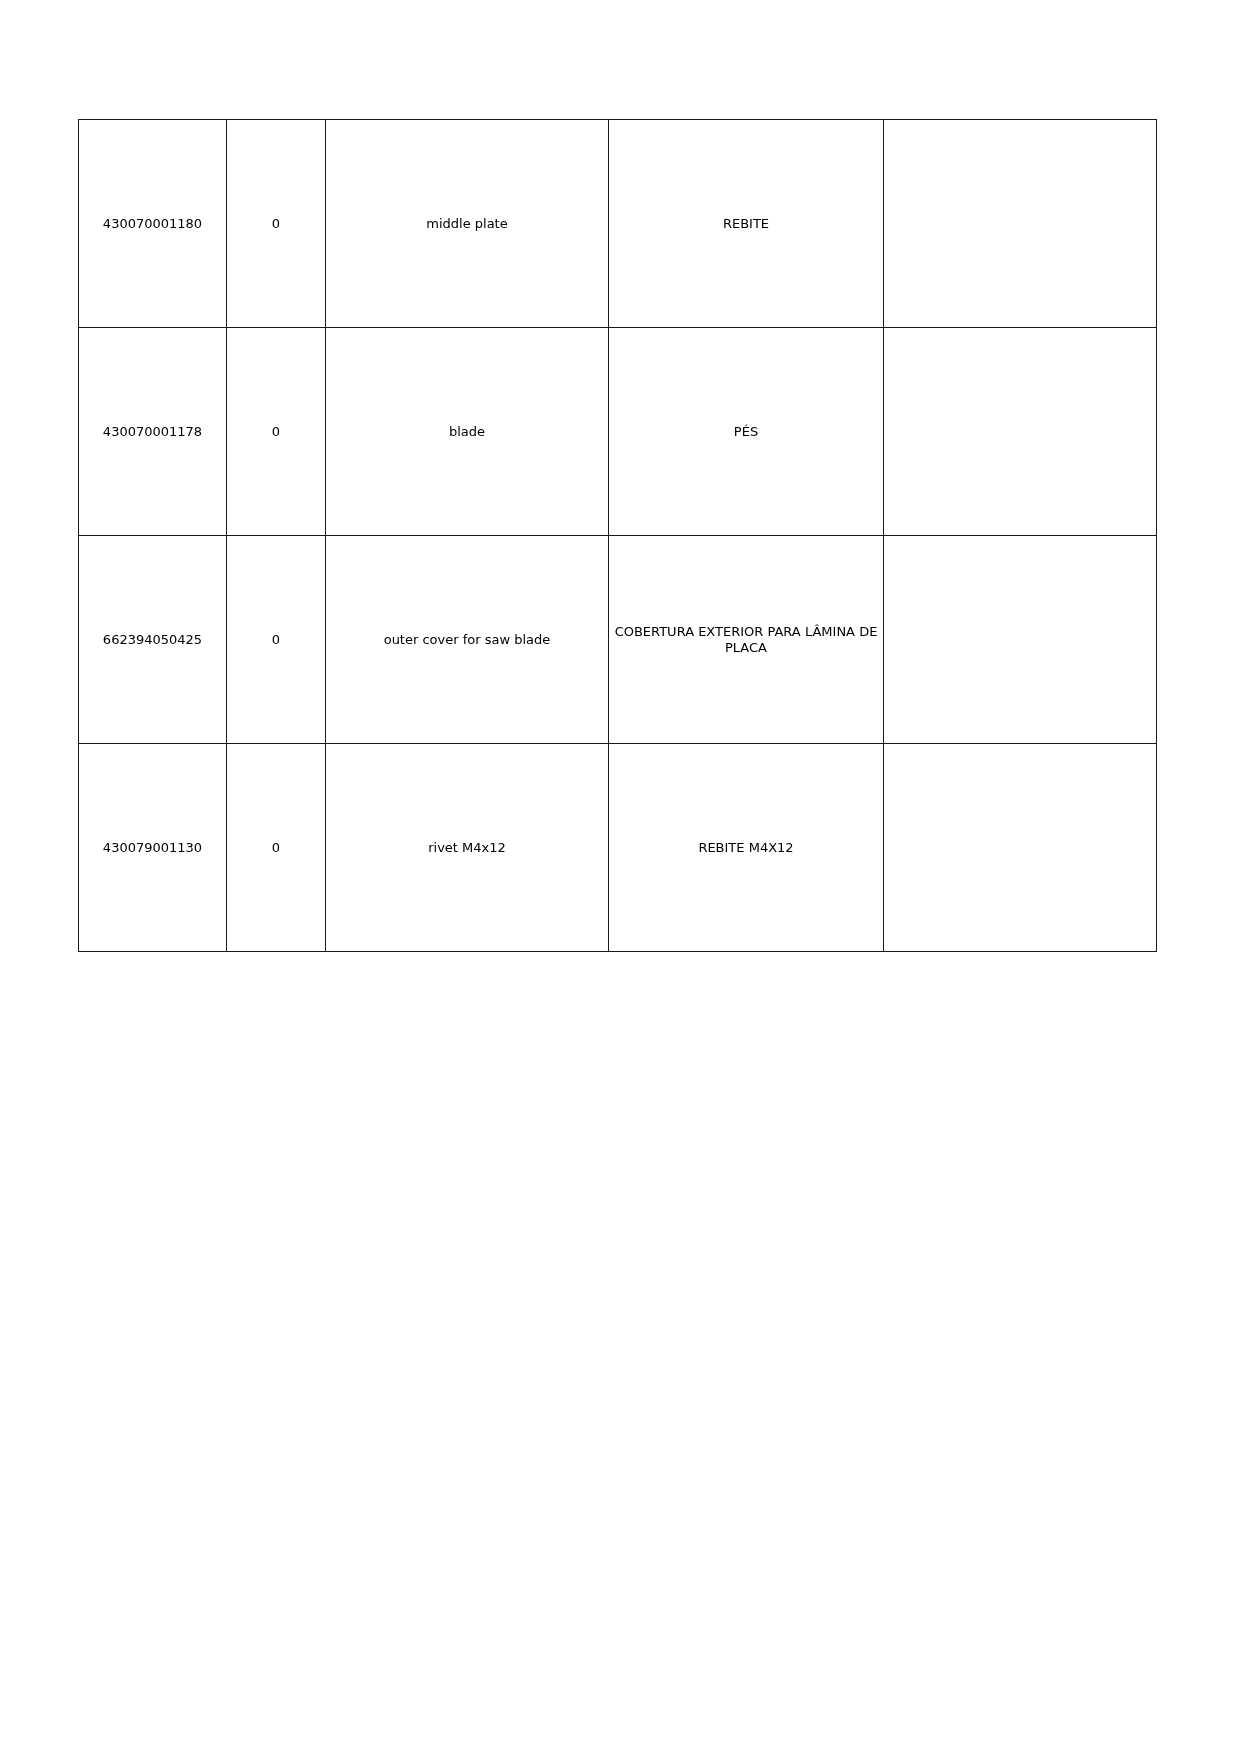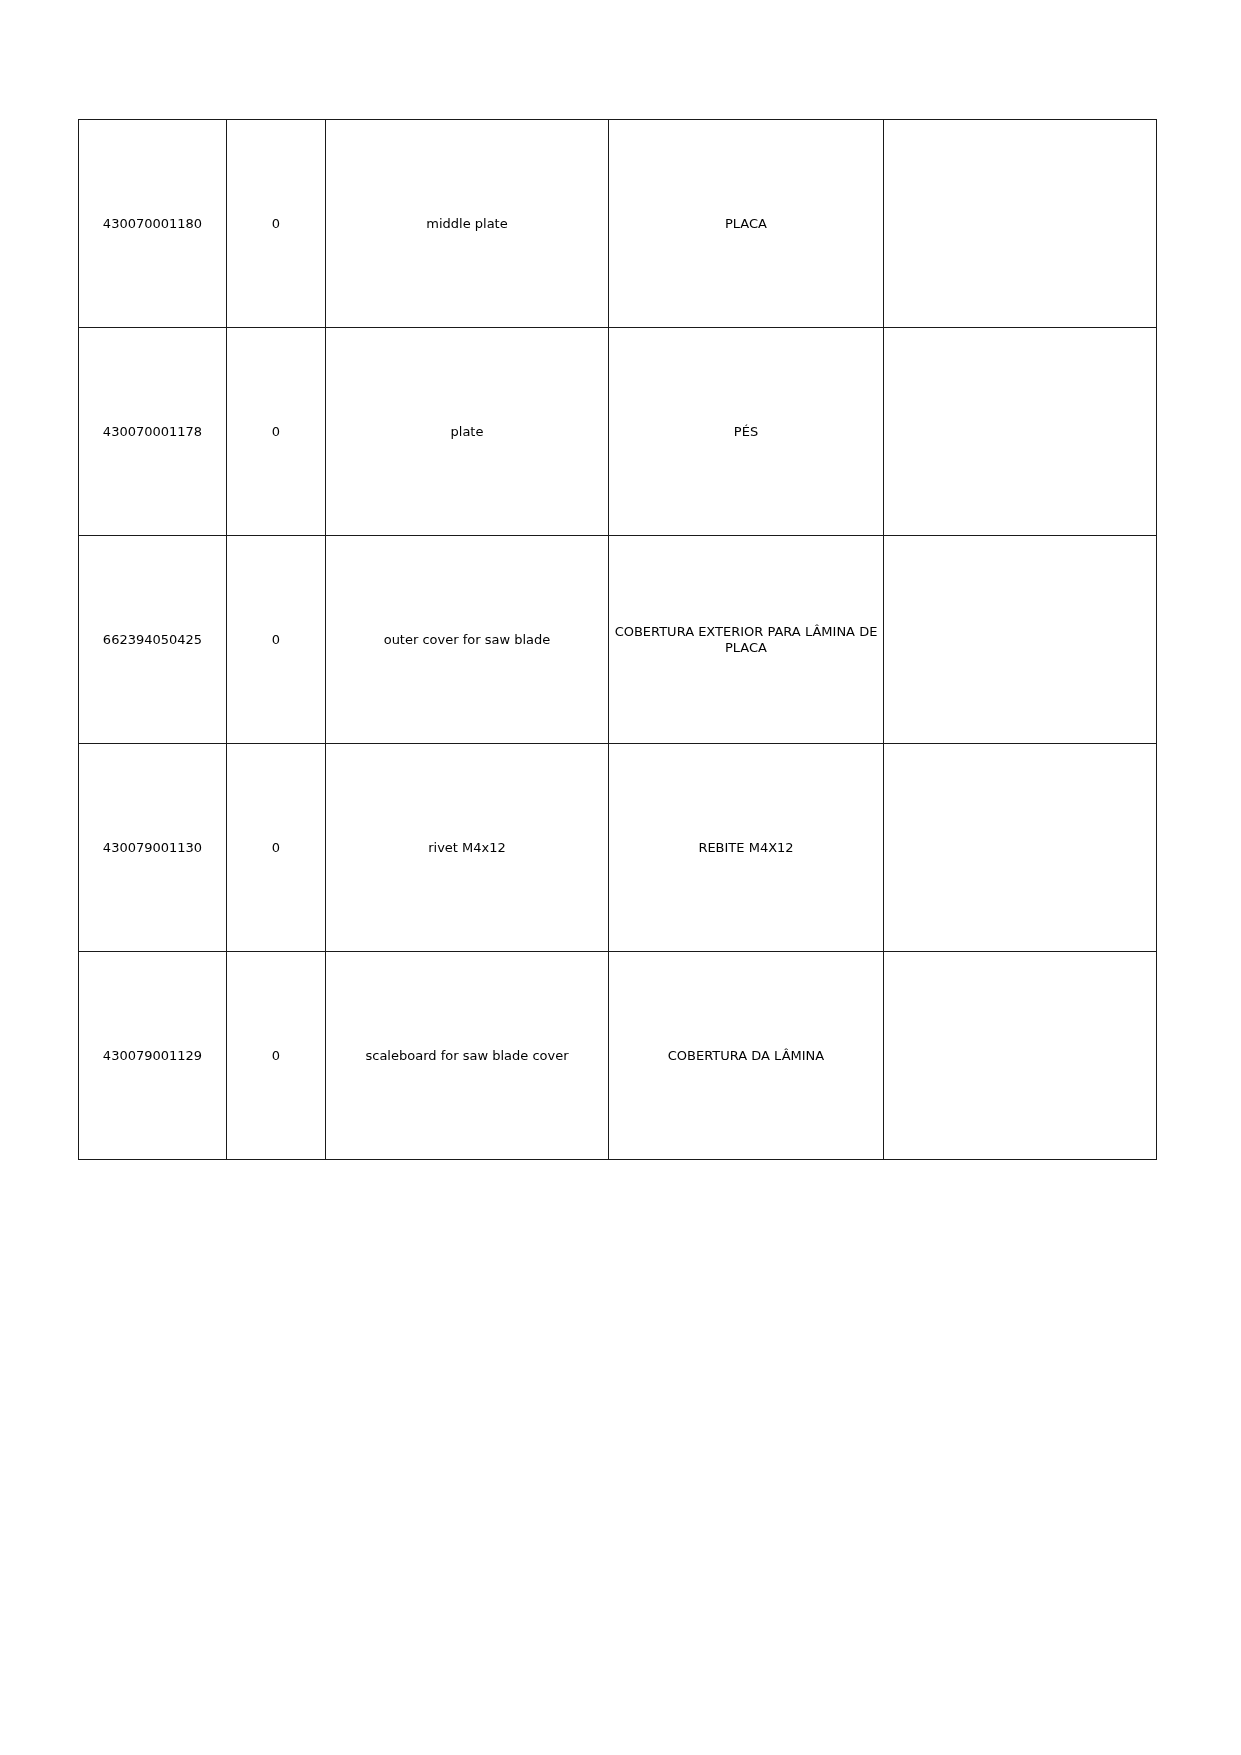--- a/index.html
+++ b/index.html
@@ -47,45 +47,38 @@
     <col class="c-qty">
     <col class="c-en">
     <col class="c-pt">
     <col class="c-extra">
   </colgroup>
   <tbody>
     <tr>
       <td>430070001180</td>
       <td>0</td>
       <td>middle plate</td>
-      <td>PLACA</td>
+      <td>REBITE</td>
       <td></td>
     </tr>
     <tr>
       <td>430070001178</td>
       <td>0</td>
-      <td>plate</td>
+      <td>blade</td>
       <td>PÉS</td>
       <td></td>
     </tr>
     <tr>
       <td>662394050425</td>
       <td>0</td>
       <td>outer cover for saw blade</td>
       <td>COBERTURA EXTERIOR PARA LÂMINA DE PLACA</td>
       <td></td>
     </tr>
     <tr>
       <td>430079001130</td>
       <td>0</td>
       <td>rivet M4x12</td>
       <td>REBITE M4X12</td>
       <td></td>
     </tr>
-    <tr>
-      <td>430079001129</td>
-      <td>0</td>
-      <td>scaleboard for saw blade cover</td>
-      <td>COBERTURA DA LÂMINA</td>
-      <td></td>
-    </tr>
   </tbody>
 </table>
 
 </body></html>

